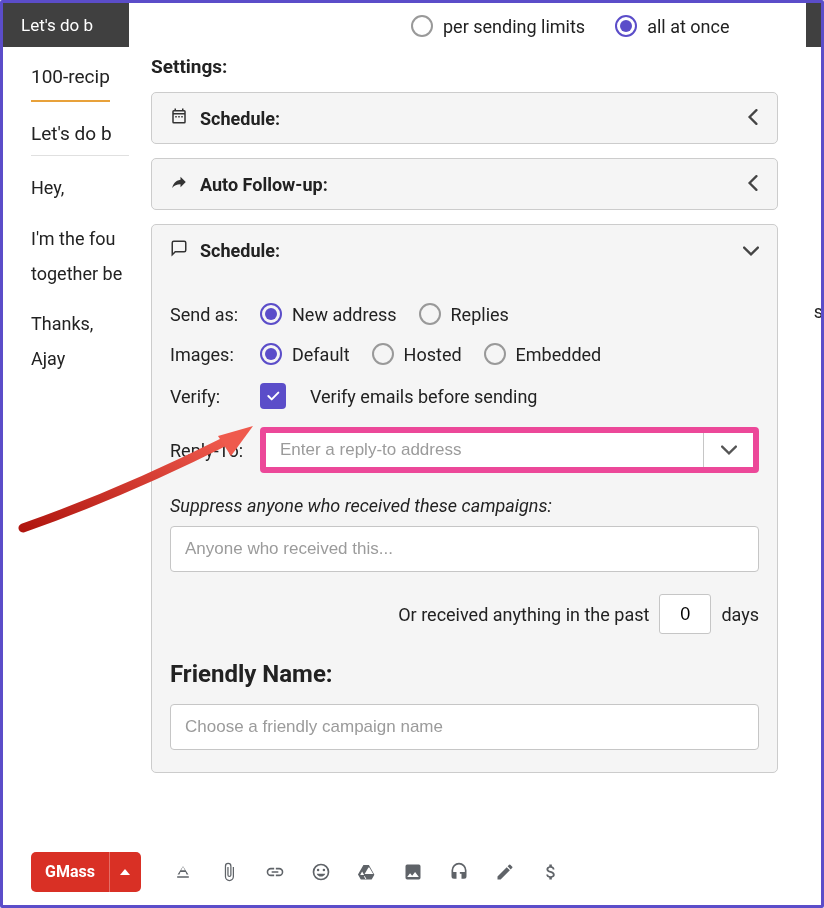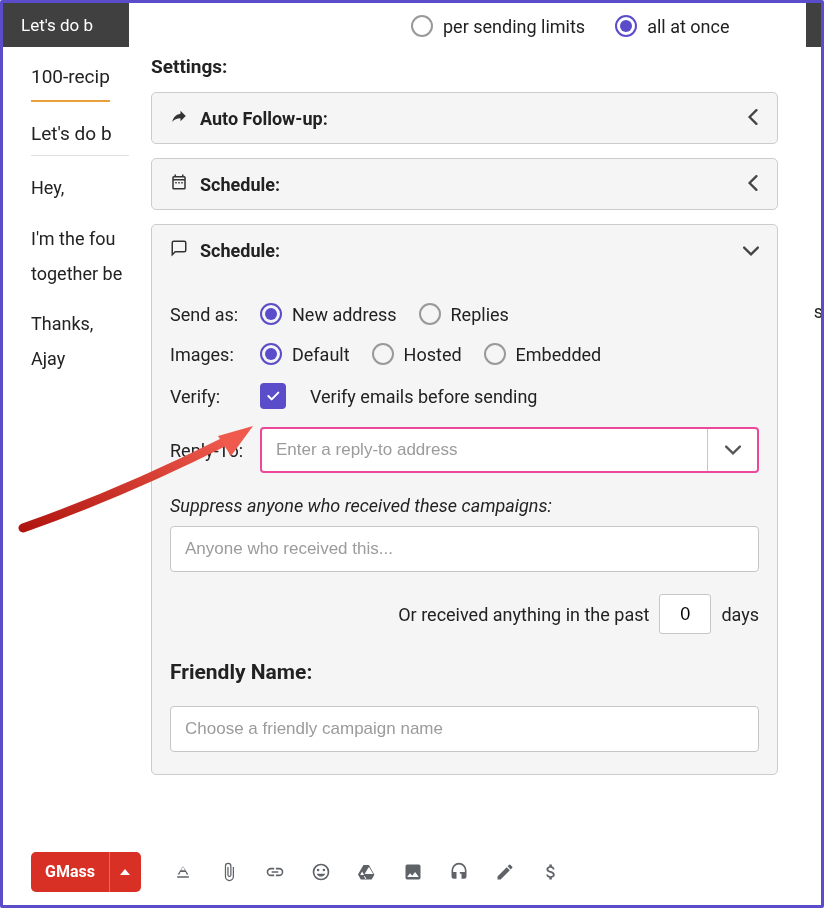--- a/index.html
+++ b/index.html
@@ -163,21 +163,21 @@
       display: inline-flex;
       align-items: center;
       justify-content: center;
       color: #fff;
       flex-shrink: 0;
       margin-right: 14px;
     }
 
     .reply-to-wrap {
       display: flex;
-      border: 2px solid #ec4899;
+      border: 6px solid #ec4899;
       border-radius: 4px;
       background: #fff;
       flex: 1;
       height: 46px;
     }
     .textinput {
       border: none;
       outline: none;
       padding: 0 14px;
       font-size: 17px;
@@ -229,25 +229,25 @@
       height: 40px;
       border: 1px solid #c6c6c6;
       border-radius: 3px;
       text-align: center;
       font-size: 18px;
       background: #fff;
       outline: none;
     }
 
     .friendly-lbl {
-      font-size: 21px;
+      font-size: 24px;
       font-weight: 700;
       color: #222;
       margin-top: 26px;
-      margin-bottom: 22px;
+      margin-bottom: 16px;
     }
 
     
     .arrow {
       position: absolute;
       top: 415px;
       left: 10px;
       width: 250px;
       height: 120px;
       pointer-events: none;
@@ -360,40 +360,40 @@
         <span>all at once</span>
       </div>
     </div>
 
     <div class="settings-heading">Settings:</div>
 
     <div class="collapse-section">
       <div class="collapse-header">
         <span>
           <svg width="18" height="18" viewBox="0 0 24 24" fill="#333">
-              <path d="M10 9V5l-7 7 7 7v-4.1c5 0 8.5 1.6 11 5.1-1-5-4-10-11-11z" transform="scale(-1,1) translate(-24,0)"></path>
+              <path d="M19 4h-1V2h-2v2H8V2H6v2H5a2 2 0 00-2 2v14a2 2 0 002 2h14a2 2 0 002-2V6a2 2 0 00-2-2zm0 16H5V10h14v10zM5 8V6h14v2H5zm2 4h2v2H7v-2zm4 0h2v2h-2v-2zm4 0h2v2h-2v-2z"></path>
             </svg>
         </span>
-        <span>Auto Follow-up:</span>
+        <span>Schedule:</span>
         <span class="chev">
           <svg width="12" height="16" viewBox="0 0 8 14" fill="none">
               <path d="M7 1L1 7l6 6" stroke="#444" stroke-width="2" stroke-linecap="round"></path>
             </svg>
         </span>
       </div>
     </div>
 
     <div class="collapse-section">
       <div class="collapse-header">
         <span>
           <svg width="18" height="18" viewBox="0 0 24 24" fill="#333">
-              <path d="M19 4h-1V2h-2v2H8V2H6v2H5a2 2 0 00-2 2v14a2 2 0 002 2h14a2 2 0 002-2V6a2 2 0 00-2-2zm0 16H5V10h14v10zM5 8V6h14v2H5zm2 4h2v2H7v-2zm4 0h2v2h-2v-2zm4 0h2v2h-2v-2z"></path>
+              <path d="M10 9V5l-7 7 7 7v-4.1c5 0 8.5 1.6 11 5.1-1-5-4-10-11-11z" transform="scale(-1,1) translate(-24,0)"></path>
             </svg>
         </span>
-        <span>Schedule:</span>
+        <span>Auto Follow-up:</span>
         <span class="chev">
           <svg width="12" height="16" viewBox="0 0 8 14" fill="none">
               <path d="M7 1L1 7l6 6" stroke="#444" stroke-width="2" stroke-linecap="round"></path>
             </svg>
         </span>
       </div>
     </div>
 
     <div class="collapse-section">
       <div class="collapse-header">

